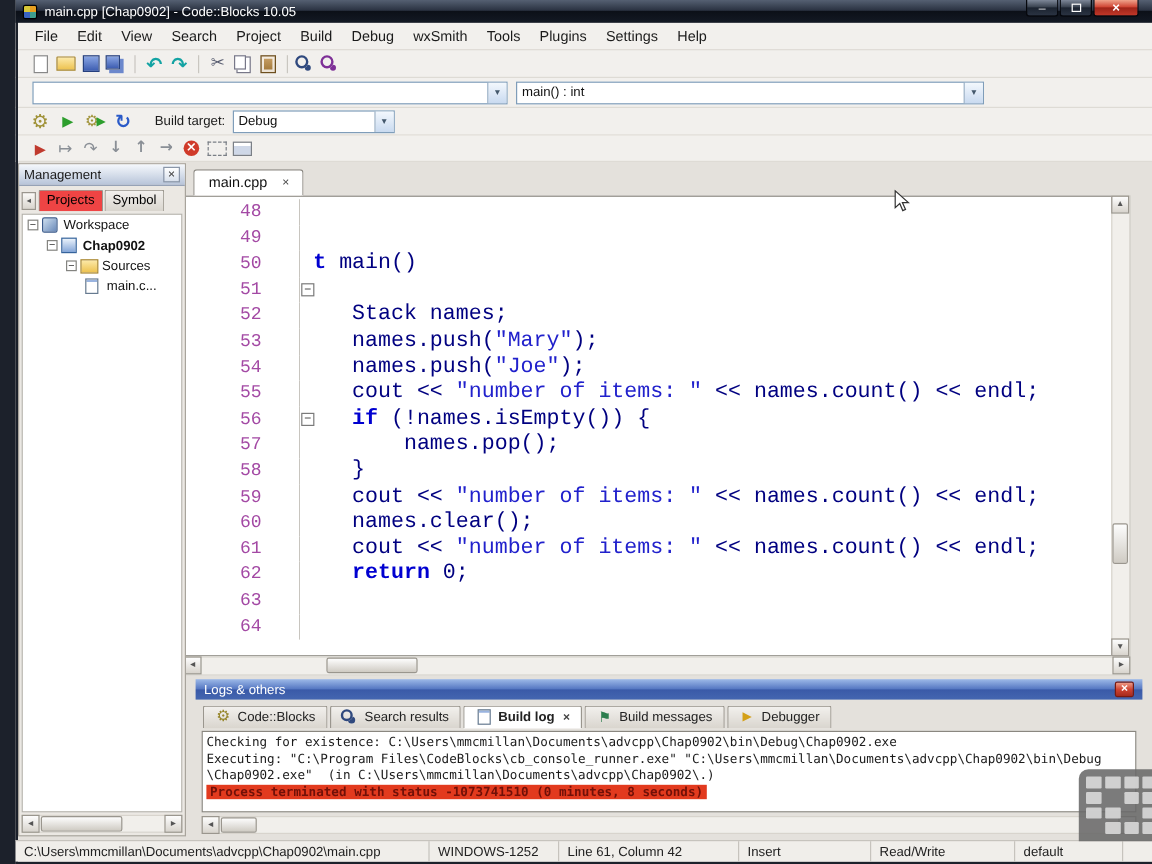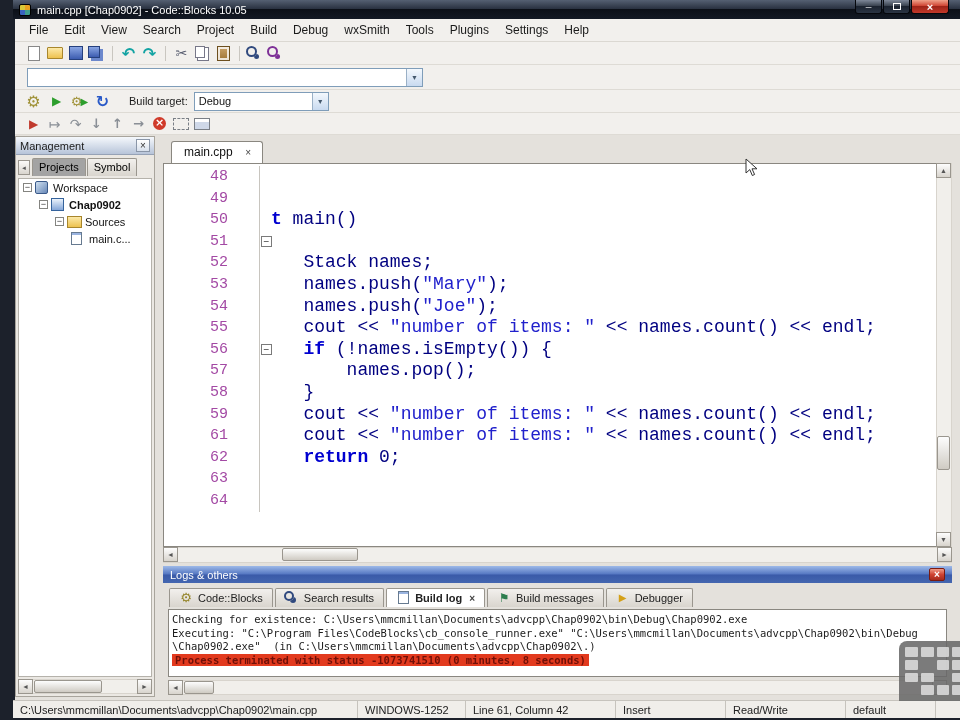--- a/index.html
+++ b/index.html
@@ -82,21 +82,21 @@
     display:flex;align-items:center;font-size:11px;color:#1b1b1b;padding:0 4px;}
   .mgmt-close{margin-left:auto;width:14px;height:13px;border:1px solid #8a96a8;background:linear-gradient(#fff,#d8e0ec);
     display:flex;align-items:center;justify-content:center;}
   .mgmt-close::before{content:"×";font-size:10px;color:#333;}
   .mgmt-tabs{height:21px;display:flex;align-items:flex-end;padding:2px 0 0 2px;overflow:hidden;}
   .mtab-arrow{width:12px;height:15px;border:1px solid #9a968e;background:linear-gradient(#fbfaf8,#d9d5ce);
     display:flex;align-items:center;justify-content:center;flex:none;margin:0 2px 1px 0;}
   .mtab-arrow::before{content:"◄";font-size:6px;color:#555;}
   .mtab{font-size:11px;padding:2px 6px 3px;border:1px solid #9a968e;border-bottom:none;
     background:linear-gradient(#f2f0ed,#d9d5ce);border-radius:2px 2px 0 0;white-space:nowrap;flex:none;}
-  .mtab.active{background:#a3a3a3;}
+  .mtab.active{background:#ef4444;}
   .mgmt-tree{position:absolute;left:2px;right:2px;top:41px;bottom:19px;background:#fff;
     border:1px solid #b5b2ab;overflow:hidden;}
   .tree-row{display:flex;align-items:center;height:17px;font-size:11px;color:#111;white-space:nowrap;}
   .expand-box{width:9px;height:9px;border:1px solid #848480;background:#fff;color:#333;
     font-size:9px;line-height:7px;text-align:center;margin-right:3px;flex:none;}
   .expand-box::before{content:"−";}
   .ti{width:15px;height:13px;display:inline-flex;align-items:center;margin-right:3px;flex:none;}
   .ti-workspace::before{content:"";width:11px;height:11px;background:linear-gradient(135deg,#cfe0f0,#6888b8);border:1px solid #3a5a8a;border-radius:2px;}
   .ti-project::before{content:"";width:11px;height:11px;background:linear-gradient(#eaf2fb,#84a6d8);border:1px solid #35639c;}
   .ti-folder::before{content:"";width:13px;height:10px;background:linear-gradient(#fce9a8,#edc24f);border:1px solid #a8862c;}
@@ -107,21 +107,21 @@
   
   .scroll-track{position:absolute;background:#f1efeb;border:1px solid #d8d4cd;}
   .sb-btn{position:absolute;width:15px;height:15px;background:linear-gradient(#fdfdfd,#d8d4cd);
     border:1px solid #9a968e;color:#555;display:flex;align-items:center;justify-content:center;}
   .sb-btn::before{font-size:7px;}
   .sb-left::before{content:"◄";} .sb-right::before{content:"►";}
   .sb-up::before{content:"▲";} .sb-down::before{content:"▼";}
   .sb-thumb{position:absolute;background:linear-gradient(#fdfdfd,#cfcbc3);border:1px solid #9a968e;border-radius:2px;}
 
   
-  .editor{position:absolute;left:150px;top:140px;width:789px;height:423px;z-index:20;}
+  .editor{position:absolute;left:140px;top:140px;width:789px;height:423px;z-index:20;}
   .ed-tabs{height:23px;display:flex;align-items:flex-end;padding-left:8px;}
   .ed-tab{background:#fff;border:1px solid #8a8780;border-bottom:none;border-radius:3px 3px 0 0;
     font-size:12px;color:#111;padding:3px 8px 4px 12px;display:flex;align-items:center;gap:10px;position:relative;z-index:2;}
   .ed-tab-close{width:11px;height:11px;display:flex;align-items:center;justify-content:center;color:#444;}
   .ed-tab-close::before{content:"×";font-size:10px;}
   .ed-body{position:absolute;left:0;right:0;top:23px;bottom:16px;background:#fff;border:1px solid #8a8780;
     overflow:hidden;padding-top:2px;}
   .code-row{display:flex;align-items:center;height:21.6px;font-family:"Liberation Mono","DejaVu Sans Mono",monospace;
     font-size:18px;white-space:pre;line-height:21.6px;}
   .gutter-num{width:74px;flex:none;text-align:right;padding-right:10px;font-size:15px;color:#a349a4;}
@@ -227,20 +227,24 @@
       <span class="ic ic-copy"></span>
       <span class="ic ic-paste"></span>
       <span class="tb-sep"></span>
       <span class="ic ic-find"></span>
       <span class="ic ic-replace"></span>
     </div>
 
   <div class="tbrow tb2">
     <span class="combo combo-scope">
       <span></span>
+      <span class="arrow"></span>
+    </span>
+    <span class="combo combo-symbol">
+      <span>main() : int</span>
       <span class="arrow"></span>
     </span>
   </div>
 
   <div class="tbrow tb3">
     <span id="tb-compiler-icons" style="display:inline-flex;gap:2px;">
         <span class="ic ic-build"></span>
         <span class="ic ic-run"></span>
         <span class="ic ic-build-and-run"></span>
         <span class="ic ic-rebuild"></span>
@@ -317,20 +321,21 @@
         <div class="code-row"><span class="gutter-num">50</span><span class="fold-cell"></span><span class="code-text"><span class="seg-kw">t</span><span class="seg-code"> main()</span></span></div>
         <div class="code-row"><span class="gutter-num">51</span><span class="fold-cell"><span class="fold-box"></span></span><span class="code-text"></span></div>
         <div class="code-row"><span class="gutter-num">52</span><span class="fold-cell"></span><span class="code-text"><span class="seg-code">   Stack names;</span></span></div>
         <div class="code-row"><span class="gutter-num">53</span><span class="fold-cell"></span><span class="code-text"><span class="seg-code">   names.push(</span><span class="seg-str">"Mary"</span><span class="seg-code">);</span></span></div>
         <div class="code-row"><span class="gutter-num">54</span><span class="fold-cell"></span><span class="code-text"><span class="seg-code">   names.push(</span><span class="seg-str">"Joe"</span><span class="seg-code">);</span></span></div>
         <div class="code-row"><span class="gutter-num">55</span><span class="fold-cell"></span><span class="code-text"><span class="seg-code">   cout &lt;&lt; </span><span class="seg-str">"number of items: "</span><span class="seg-code"> &lt;&lt; names.count() &lt;&lt; endl;</span></span></div>
         <div class="code-row"><span class="gutter-num">56</span><span class="fold-cell"><span class="fold-box"></span></span><span class="code-text"><span class="seg-code">   </span><span class="seg-kw">if</span><span class="seg-code"> (!names.isEmpty()) {</span></span></div>
         <div class="code-row"><span class="gutter-num">57</span><span class="fold-cell"></span><span class="code-text"><span class="seg-code">       names.pop();</span></span></div>
         <div class="code-row"><span class="gutter-num">58</span><span class="fold-cell"></span><span class="code-text"><span class="seg-code">   }</span></span></div>
         <div class="code-row"><span class="gutter-num">59</span><span class="fold-cell"></span><span class="code-text"><span class="seg-code">   cout &lt;&lt; </span><span class="seg-str">"number of items: "</span><span class="seg-code"> &lt;&lt; names.count() &lt;&lt; endl;</span></span></div>
+        <div class="code-row"><span class="gutter-num">60</span><span class="fold-cell"></span><span class="code-text"><span class="seg-code">   names.clear();</span></span></div>
         <div class="code-row"><span class="gutter-num">61</span><span class="fold-cell"></span><span class="code-text"><span class="seg-code">   cout &lt;&lt; </span><span class="seg-str">"number of items: "</span><span class="seg-code"> &lt;&lt; names.count() &lt;&lt; endl;</span></span></div>
         <div class="code-row"><span class="gutter-num">62</span><span class="fold-cell"></span><span class="code-text"><span class="seg-code">   </span><span class="seg-kw">return</span><span class="seg-code"> 0;</span></span></div>
         <div class="code-row"><span class="gutter-num">63</span><span class="fold-cell"></span><span class="code-text"></span></div>
         <div class="code-row"><span class="gutter-num">64</span><span class="fold-cell"></span><span class="code-text"></span></div>
       </div>
     <div class="ed-vscroll scroll-track">
       <span class="sb-btn sb-up" style="left:-1px;top:-1px;"></span>
       <span class="sb-btn sb-down" style="left:-1px;bottom:-1px;"></span>
       <span class="sb-thumb" style="left:0;top:272px;width:13px;height:34px;"></span>
     </div>

